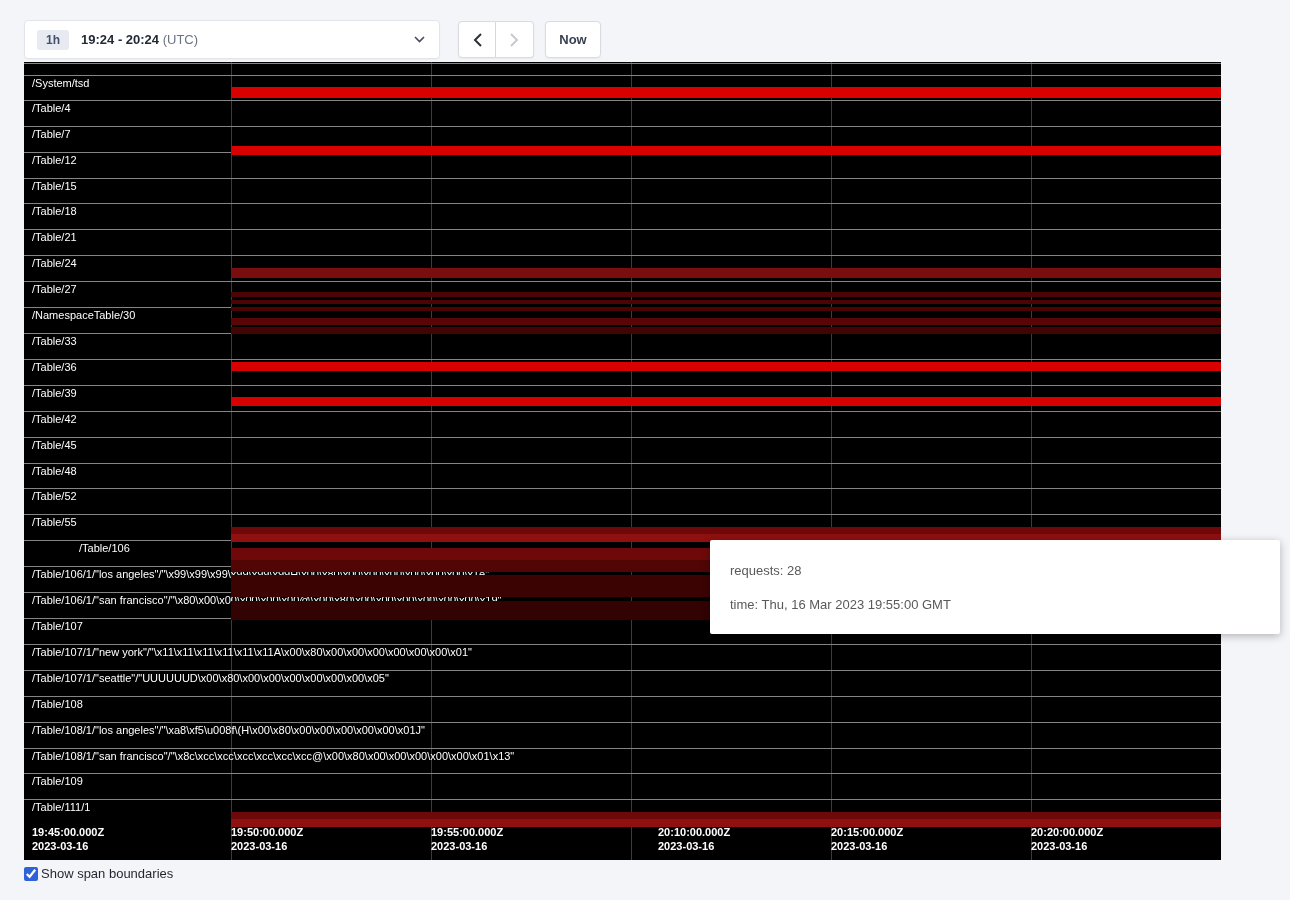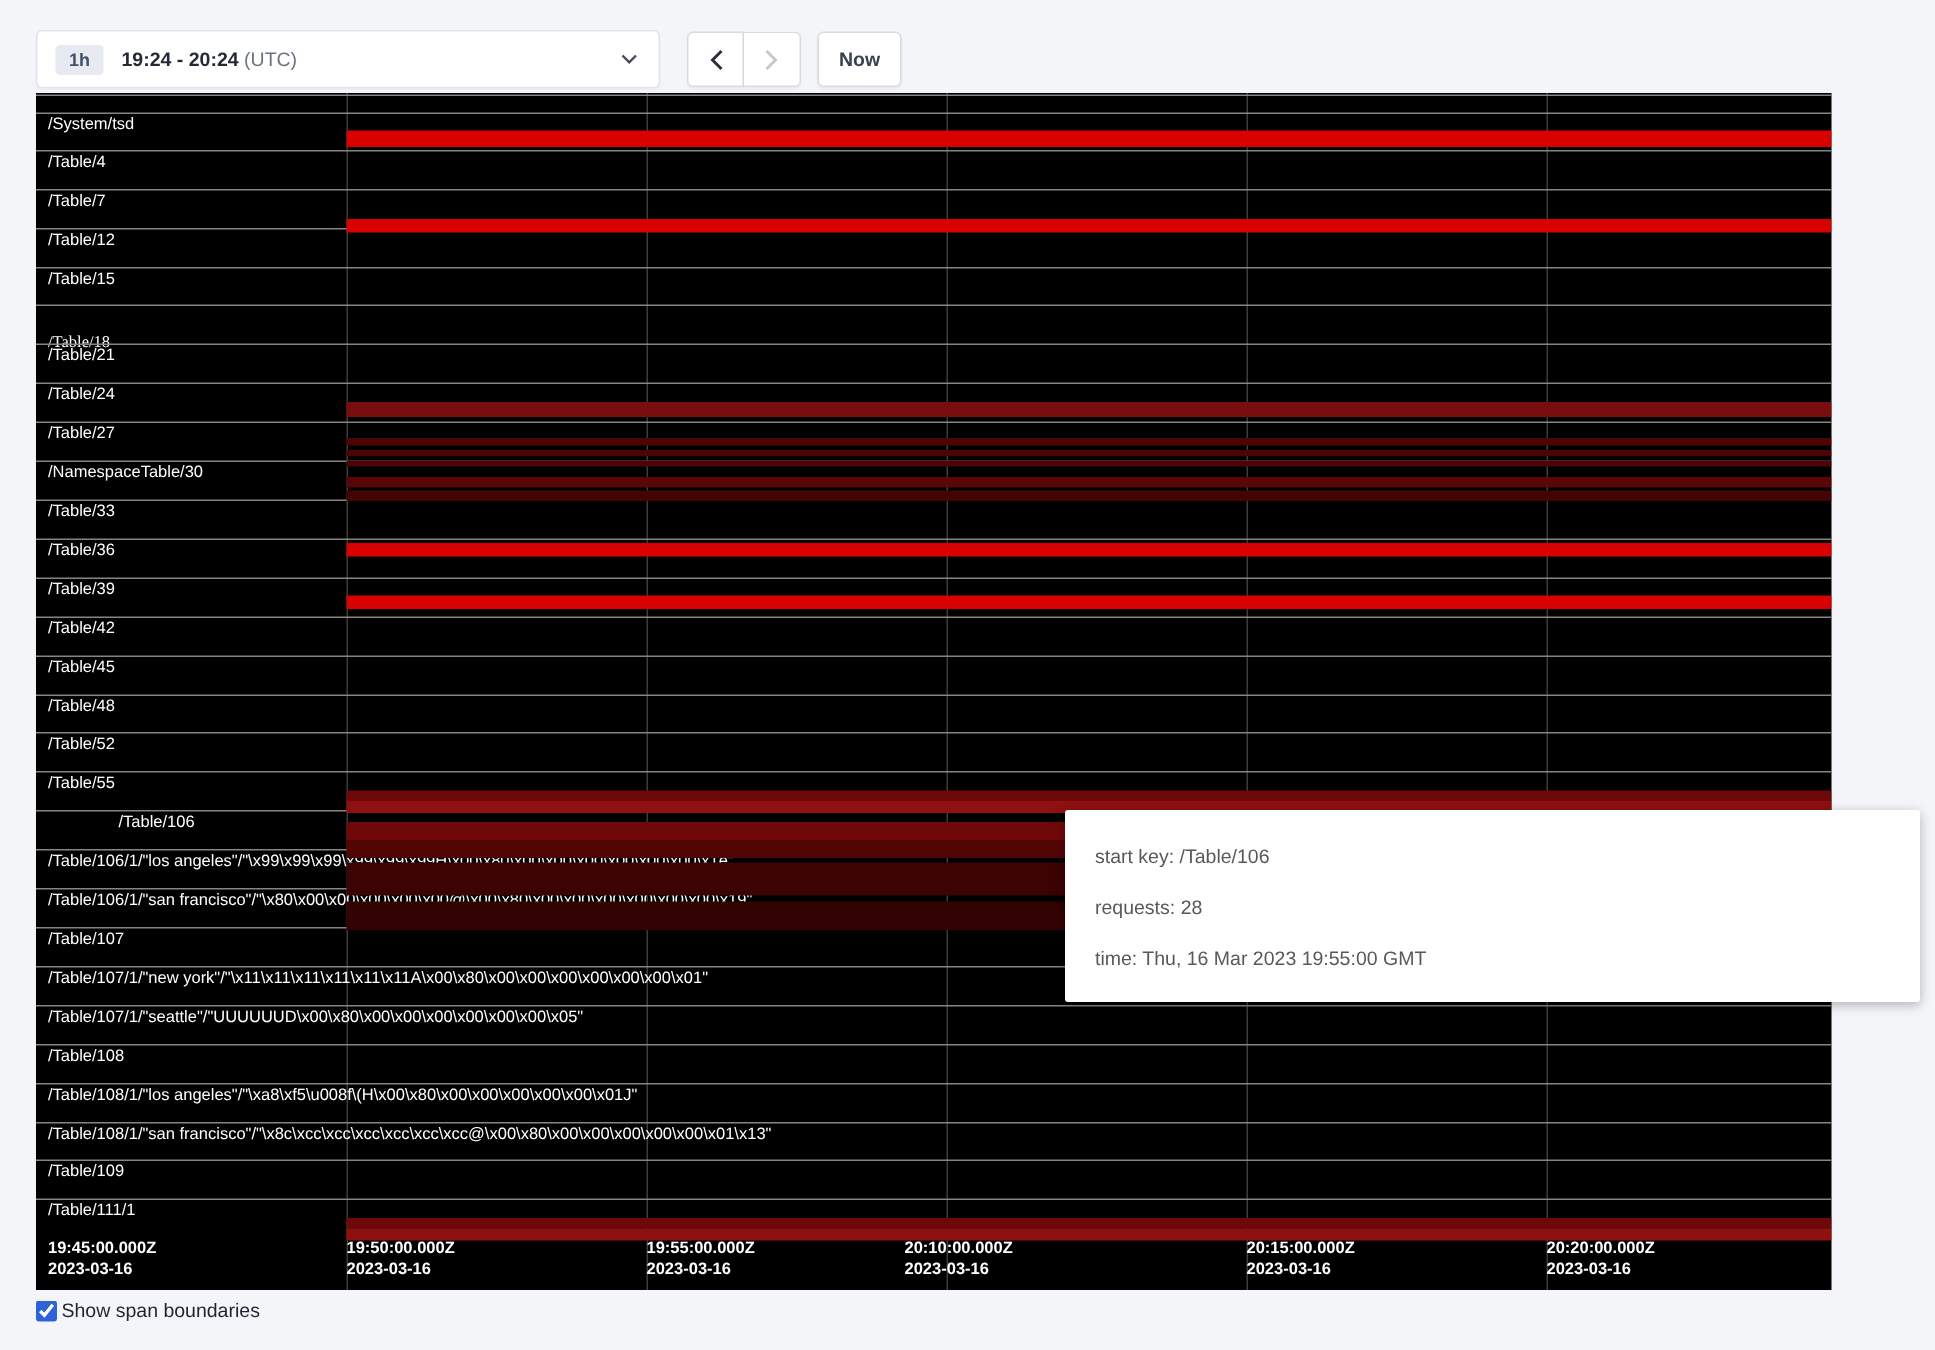--- a/index.html
+++ b/index.html
@@ -94,21 +94,21 @@
     <div class="row-label" style="top: 15px;">/System/tsd</div>
     <div class="row-line" style="top: 38px;"></div>
     <div class="row-label" style="top: 40px;">/Table/4</div>
     <div class="row-line" style="top: 64px;"></div>
     <div class="row-label" style="top: 66px;">/Table/7</div>
     <div class="row-line" style="top: 90px;"></div>
     <div class="row-label" style="top: 92px;">/Table/12</div>
     <div class="row-line" style="top: 116px;"></div>
     <div class="row-label" style="top: 118px;">/Table/15</div>
     <div class="row-line" style="top: 141px;"></div>
-    <div class="row-label" style="top: 160px; font-family: Liberation Serif, serif;">/Table/18</div>
+    <div class="row-label" style="top: 143px;">/Table/18</div>
     <div class="row-line" style="top: 167px;"></div>
     <div class="row-label" style="top: 169px;">/Table/21</div>
     <div class="row-line" style="top: 193px;"></div>
     <div class="row-label" style="top: 195px;">/Table/24</div>
     <div class="row-line" style="top: 219px;"></div>
     <div class="row-label" style="top: 221px;">/Table/27</div>
     <div class="row-line" style="top: 245px;"></div>
     <div class="row-label" style="top: 247px;">/NamespaceTable/30</div>
     <div class="row-line" style="top: 271px;"></div>
     <div class="row-label" style="top: 273px;">/Table/33</div>
@@ -171,36 +171,35 @@
       <div>2023-03-16</div>
     </div>
     <div class="axis-label" style="left: 207px; top: 763px;">
       <div>19:50:00.000Z</div>
       <div>2023-03-16</div>
     </div>
     <div class="axis-label" style="left: 407px; top: 763px;">
       <div>19:55:00.000Z</div>
       <div>2023-03-16</div>
     </div>
-    <div class="axis-label" style="left: 579px; top: 763px;">
+    <div class="axis-label" style="left: 634px; top: 763px;">
       <div>20:10:00.000Z</div>
       <div>2023-03-16</div>
     </div>
     <div class="axis-label" style="left: 807px; top: 763px;">
       <div>20:15:00.000Z</div>
       <div>2023-03-16</div>
     </div>
     <div class="axis-label" style="left: 1007px; top: 763px;">
       <div>20:20:00.000Z</div>
       <div>2023-03-16</div>
     </div>
   </div>
 
 <div class="tooltip">
-  <div class="tip-line">start key: /Table/106</div>
   <div class="tip-line">requests: 28</div>
   <div class="tip-line">time: Thu, 16 Mar 2023 19:55:00 GMT</div>
 </div>
 
 <label class="footer">
   <input type="checkbox" checked="true" style="">
   <span>Show span boundaries</span>
 </label>
 
 </body></html>

